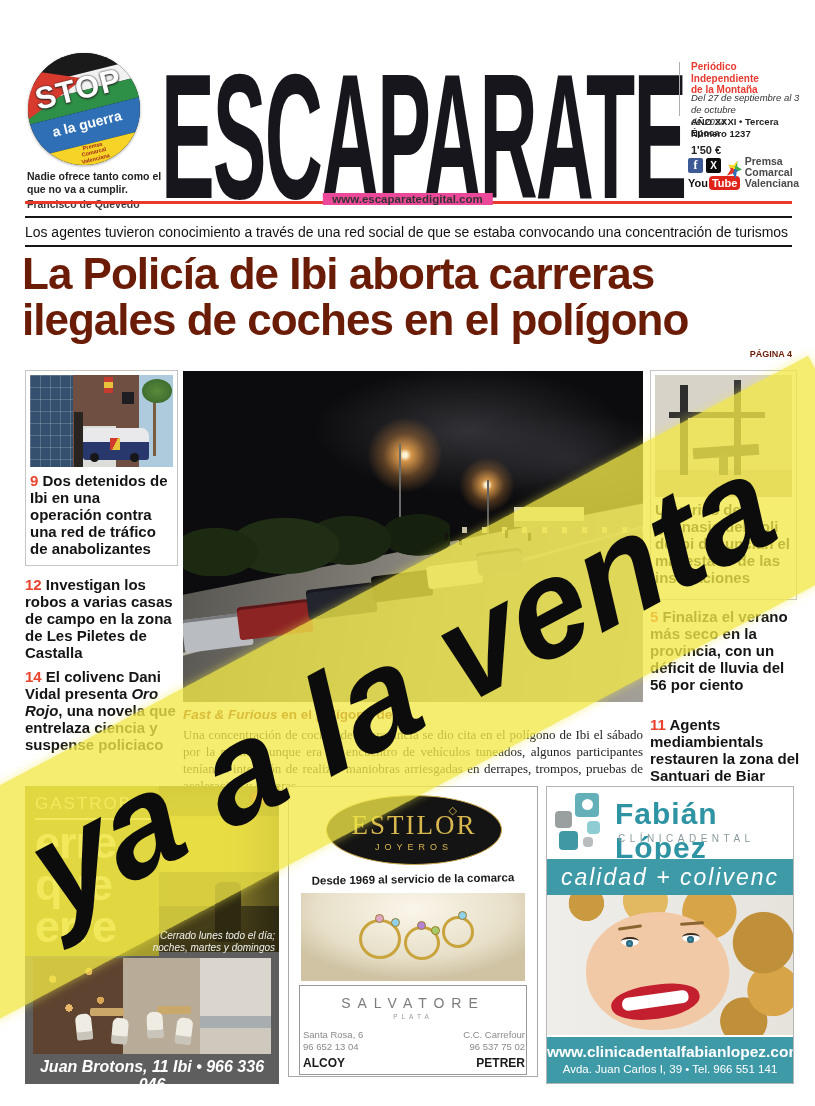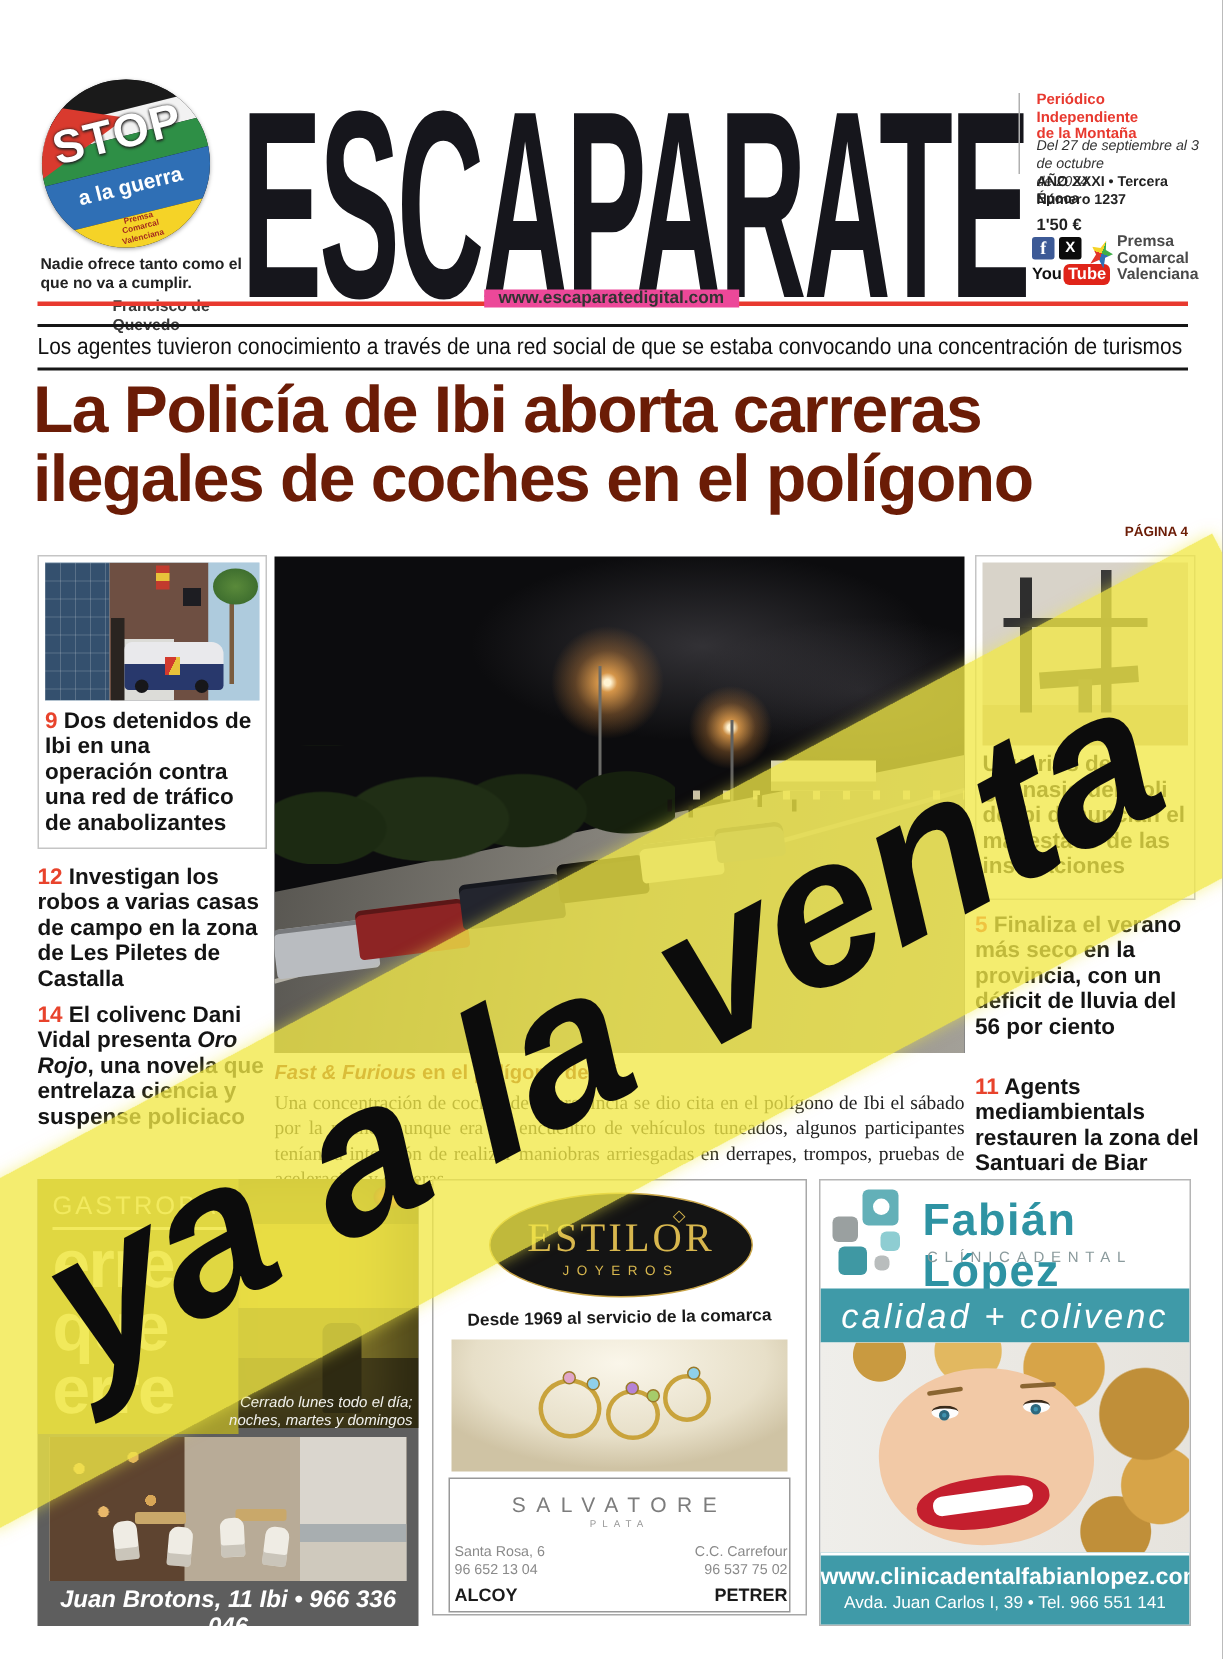--- a/index.html
+++ b/index.html
@@ -28,21 +28,21 @@
   #badge-stop { position:absolute; left:0; right:0; top:22%; text-align:center;
     font-size:31px; font-weight:900; color:#fff; letter-spacing:1px;
     text-shadow:0 0 2px #222, 0 1px 2px #222; }
   #badge-slogan { position:absolute; left:0; right:0; top:54%; text-align:center;
     font-size:14px; font-weight:700; color:#fff; }
   #badge-mini { position:absolute; left:0; right:0; top:74%; text-align:center;
     font-size:5.5px; font-weight:700; color:#a32a1e; line-height:1.1; }
 
   #quote { left:27px; top:170px; width:145px; font-size:10.5px; font-weight:700;
     color:#222; line-height:1.2; }
-  #quote-author { margin-top:3px; color:#3a3a3a;margin-left:48px; }
+  #quote-author { margin-top:3px; color:#3a3a3a; }
 
   #masthead { left:161px; top:48px; width:496px; height:150px; overflow:visible; }
   #masthead-title { display:block; font-size:178px; line-height:1;
     font-weight:800; color:#16161c; letter-spacing:-4px;
     transform:scale(0.452,1.0); transform-origin:0 0; white-space:nowrap; }
 
   #rule-red { left:25px; top:201px; width:767px; height:3px; background:#e8392f; }
   #website { left:50%; top:193px; transform:translateX(-50%); background:#ec4899;
     padding:0 10px; font-size:11.5px; font-weight:700; color:#333; z-index:2; }
 

